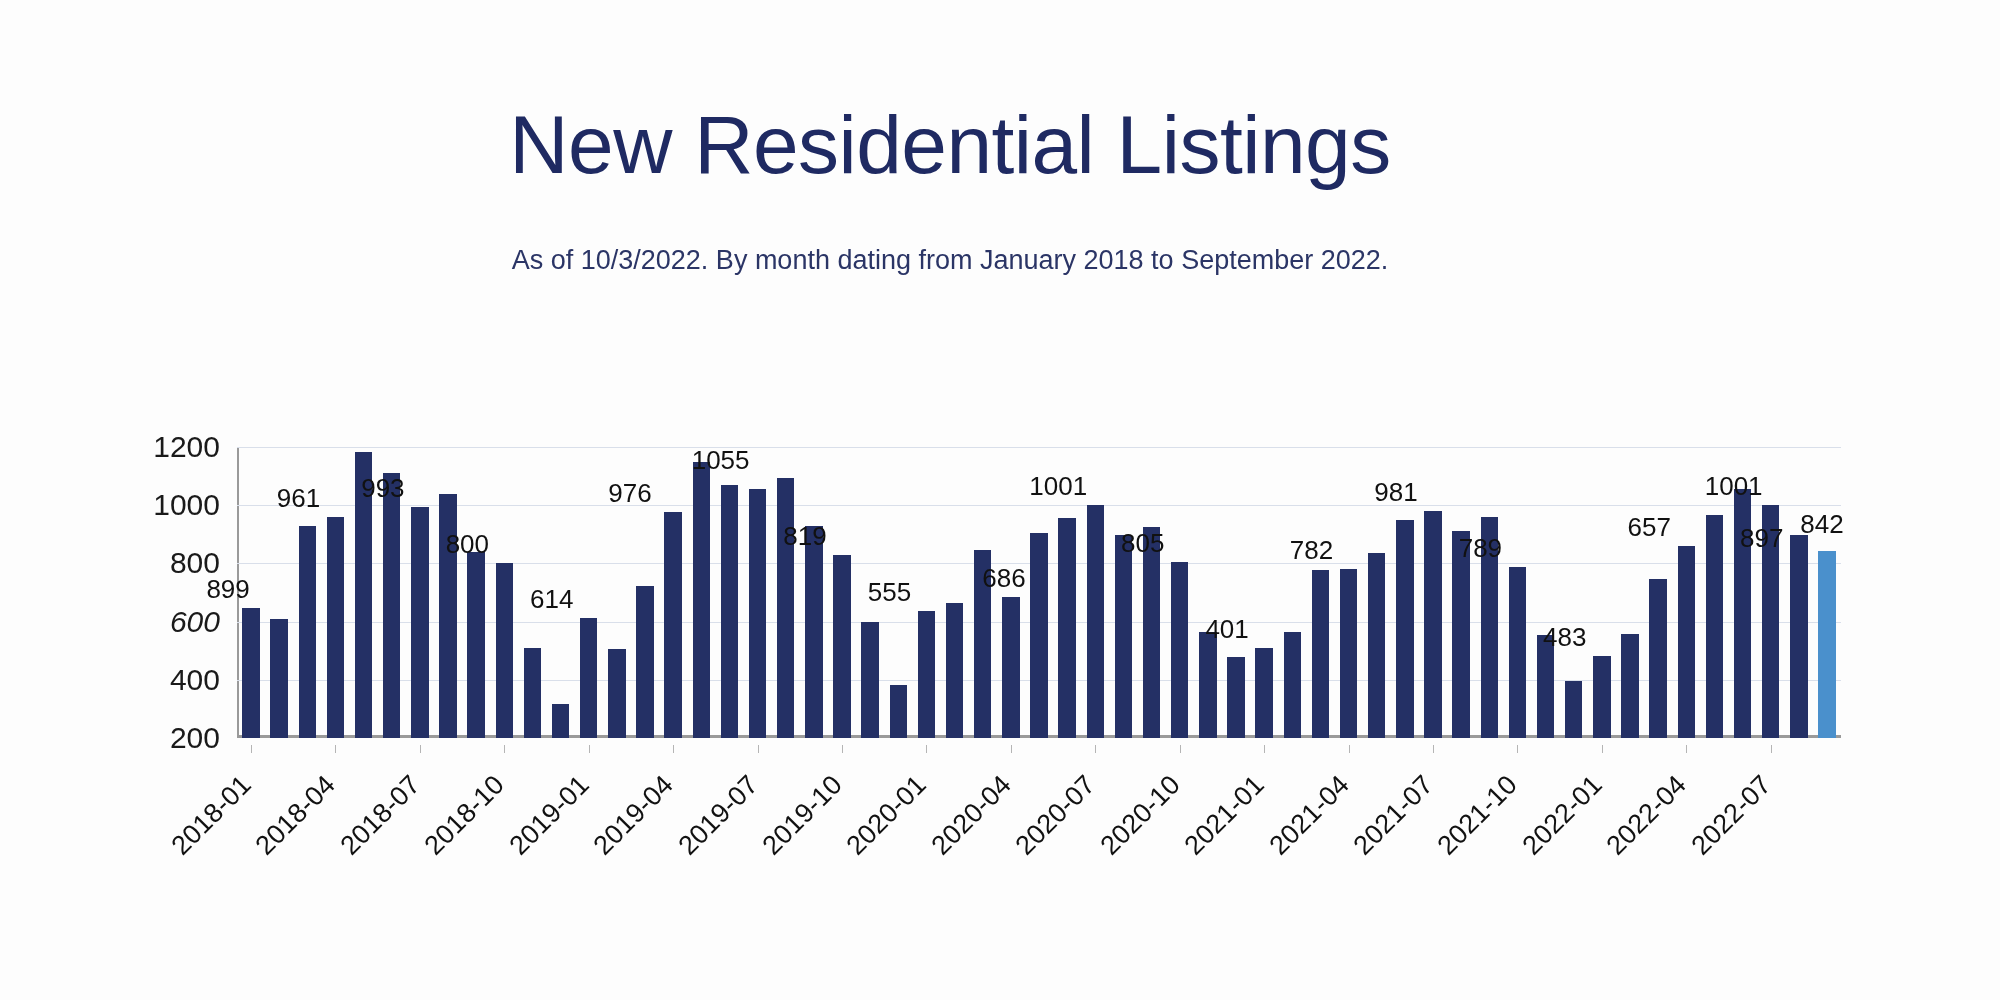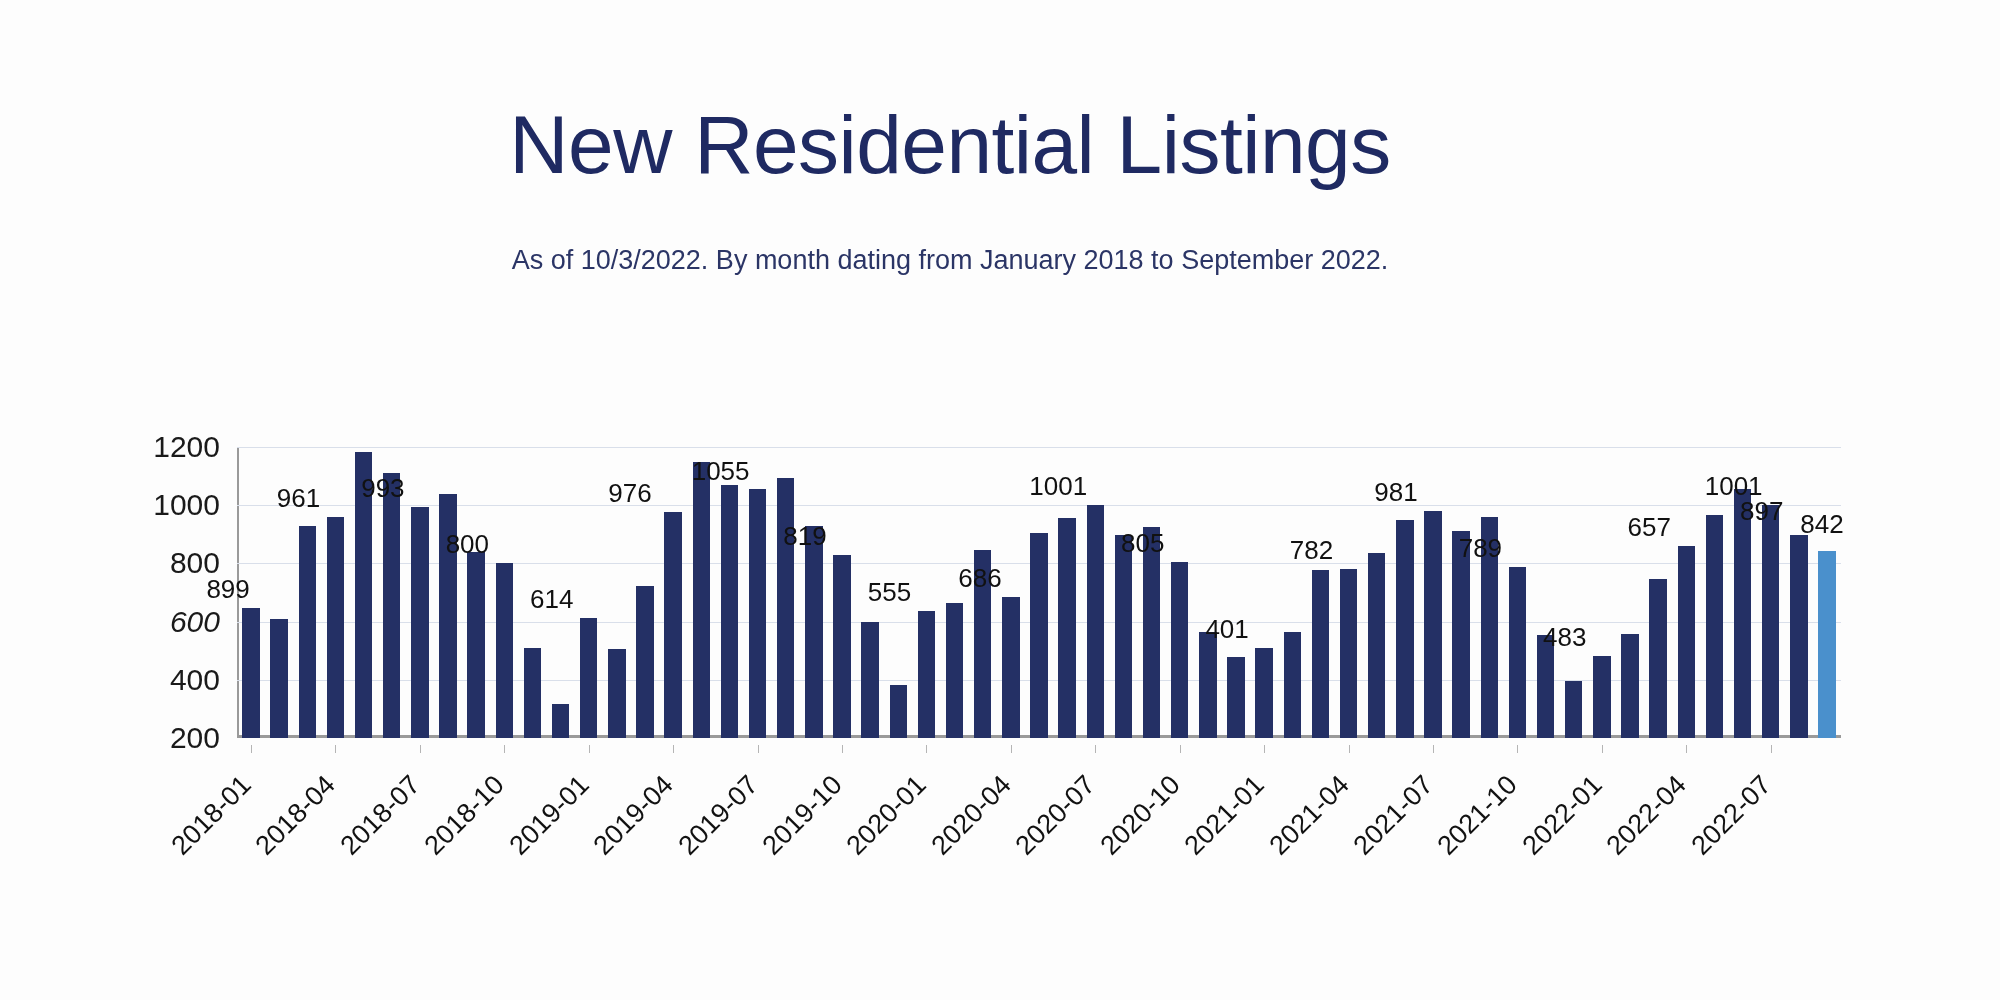--- a/index.html
+++ b/index.html
@@ -185,34 +185,34 @@
       <div class="bar" style="left: 1553.07px; width: 17.447px; height: 202.827px;"></div>
       <div class="bar accent" style="left: 1581.21px; width: 17.447px; height: 186.822px;"></div>
     </div>
   <div id="bar-labels">
       <div class="bar-label" style="left: -43.9298px; top: 128.632px; width: 70px;">899</div>
       <div class="bar-label" style="left: 26.4912px; top: 37.549px; width: 70px;">961</div>
       <div class="bar-label" style="left: 110.912px; top: 28.237px; width: 70px;">993</div>
       <div class="bar-label" style="left: 195.333px; top: 84.4px; width: 70px;">800</div>
       <div class="bar-label" style="left: 279.754px; top: 138.526px; width: 70px;">614</div>
       <div class="bar-label" style="left: 358px; top: 33.184px; width: 70px;">976</div>
-      <div class="bar-label" style="left: 448.596px; top: 11px; width: 70px; text-align: center;">1055</div>
+      <div class="bar-label" style="left: 448.596px; top: 0; width: 70px; text-align: center;">1055</div>
       <div class="bar-label" style="left: 533.018px; top: 76.252px; width: 70px;">819</div>
       <div class="bar-label" style="left: 617.439px; top: 131.542px; width: 70px;">555</div>
-      <div class="bar-label" style="left: 708px; top: 117.574px; width: 70px;">686</div>
+      <div class="bar-label" style="left: 732px; top: 117.574px; width: 70px;">686</div>
       <div class="bar-label" style="left: 786.281px; top: 25.909px; width: 70px;">1001</div>
       <div class="bar-label" style="left: 870.702px; top: 82.945px; width: 70px;">805</div>
       <div class="bar-label" style="left: 955.123px; top: 169.081px; width: 70px;">401</div>
       <div class="bar-label" style="left: 1039.54px; top: 89.638px; width: 70px;">782</div>
       <div class="bar-label" style="left: 1123.96px; top: 31.729px; width: 70px;">981</div>
       <div class="bar-label" style="left: 1208.39px; top: 87.601px; width: 70px;">789</div>
       <div class="bar-label" style="left: 1292.81px; top: 176.647px; width: 70px;">483</div>
       <div class="bar-label" style="left: 1377.23px; top: 66.649px; width: 70px;">657</div>
       <div class="bar-label" style="left: 1461.65px; top: 25.909px; width: 70px;">1001</div>
-      <div class="bar-label" style="left: 1489.79px; top: 51px; width: 70px;">897</div>
+      <div class="bar-label" style="left: 1489.79px; top: 78px; width: 70px;">897</div>
       <div class="bar-label" style="left: 1549.93px; top: 64.178px; width: 70px;">842</div>
     </div>
 </div>
 
 <div class="xlabels" id="xlabels">
     <div class="xtick" style="left: 14.0702px;"></div>
     <div class="xlabel" style="left: -69.9298px; top: 96px;">2018-01</div>
     <div class="xtick" style="left: 98.4912px;"></div>
     <div class="xlabel" style="left: 14.4912px; top: 96px;">2018-04</div>
     <div class="xtick" style="left: 182.912px;"></div>

